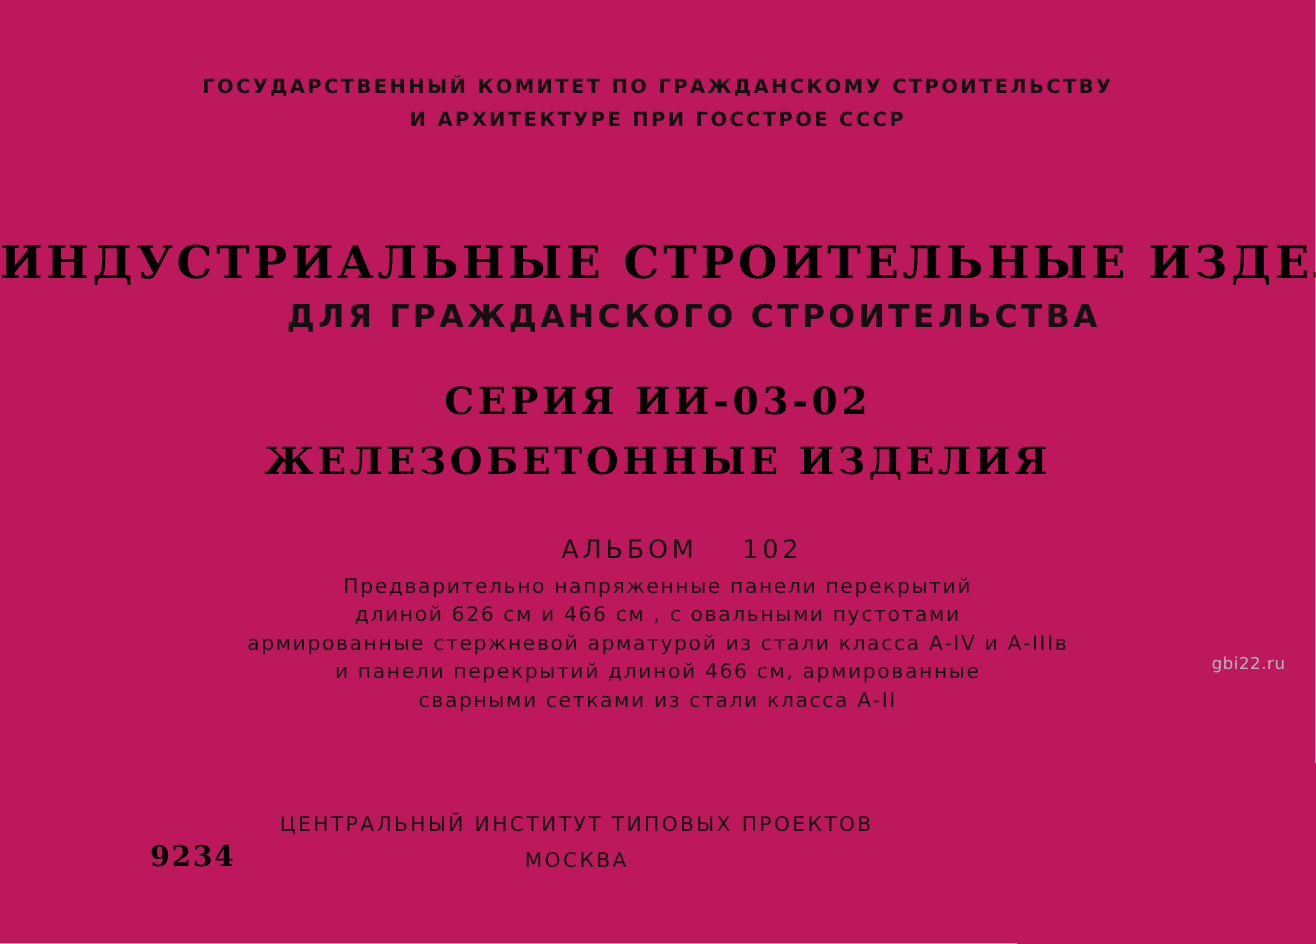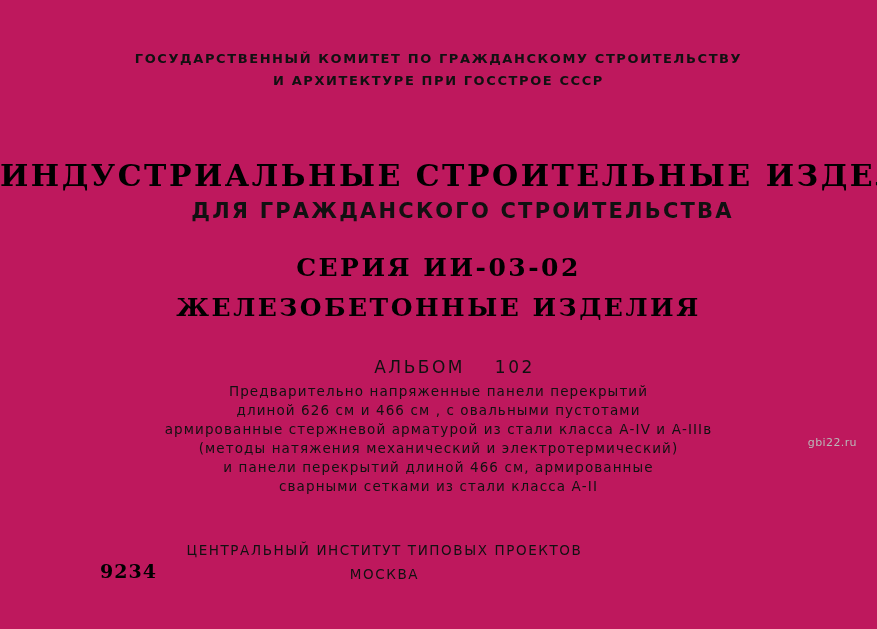--- a/index.html
+++ b/index.html
@@ -162,21 +162,20 @@
   <div class="album-line" style="top:357px;margin-left:16px;">
     <span>АЛЬБОМ</span>
     <span style="display:inline-block;width:14px;"></span>
     <span>102</span>
   </div>
 
   <div class="desc" style="top:382px;">
     <div class="desc-line">Предварительно  напряженные  панели  перекрытий</div>
     <div class="desc-line">длиной 626 см  и 466 см ,  с  овальными    пустотами</div>
     <div class="desc-line">армированные  стержневой  арматурой  из  стали  класса А-IV и А-IIIв</div>
-    <div class="desc-line">(методы  натяжения  механический  и  электротермический)</div>
     <div class="desc-line">и  панели  перекрытий  длиной  466 см,  армированные</div>
     <div class="desc-line">сварными  сетками  из  стали  класса  А-II</div>
   </div>
 
   <div class="watermark">gbi22.ru</div>
 
   <div class="footer-block" style="top:538px;">
     <div class="footer-line">ЦЕНТРАЛЬНЫЙ   ИНСТИТУТ   ТИПОВЫХ   ПРОЕКТОВ</div>
     <div class="footer-line">МОСКВА</div>
   </div>

